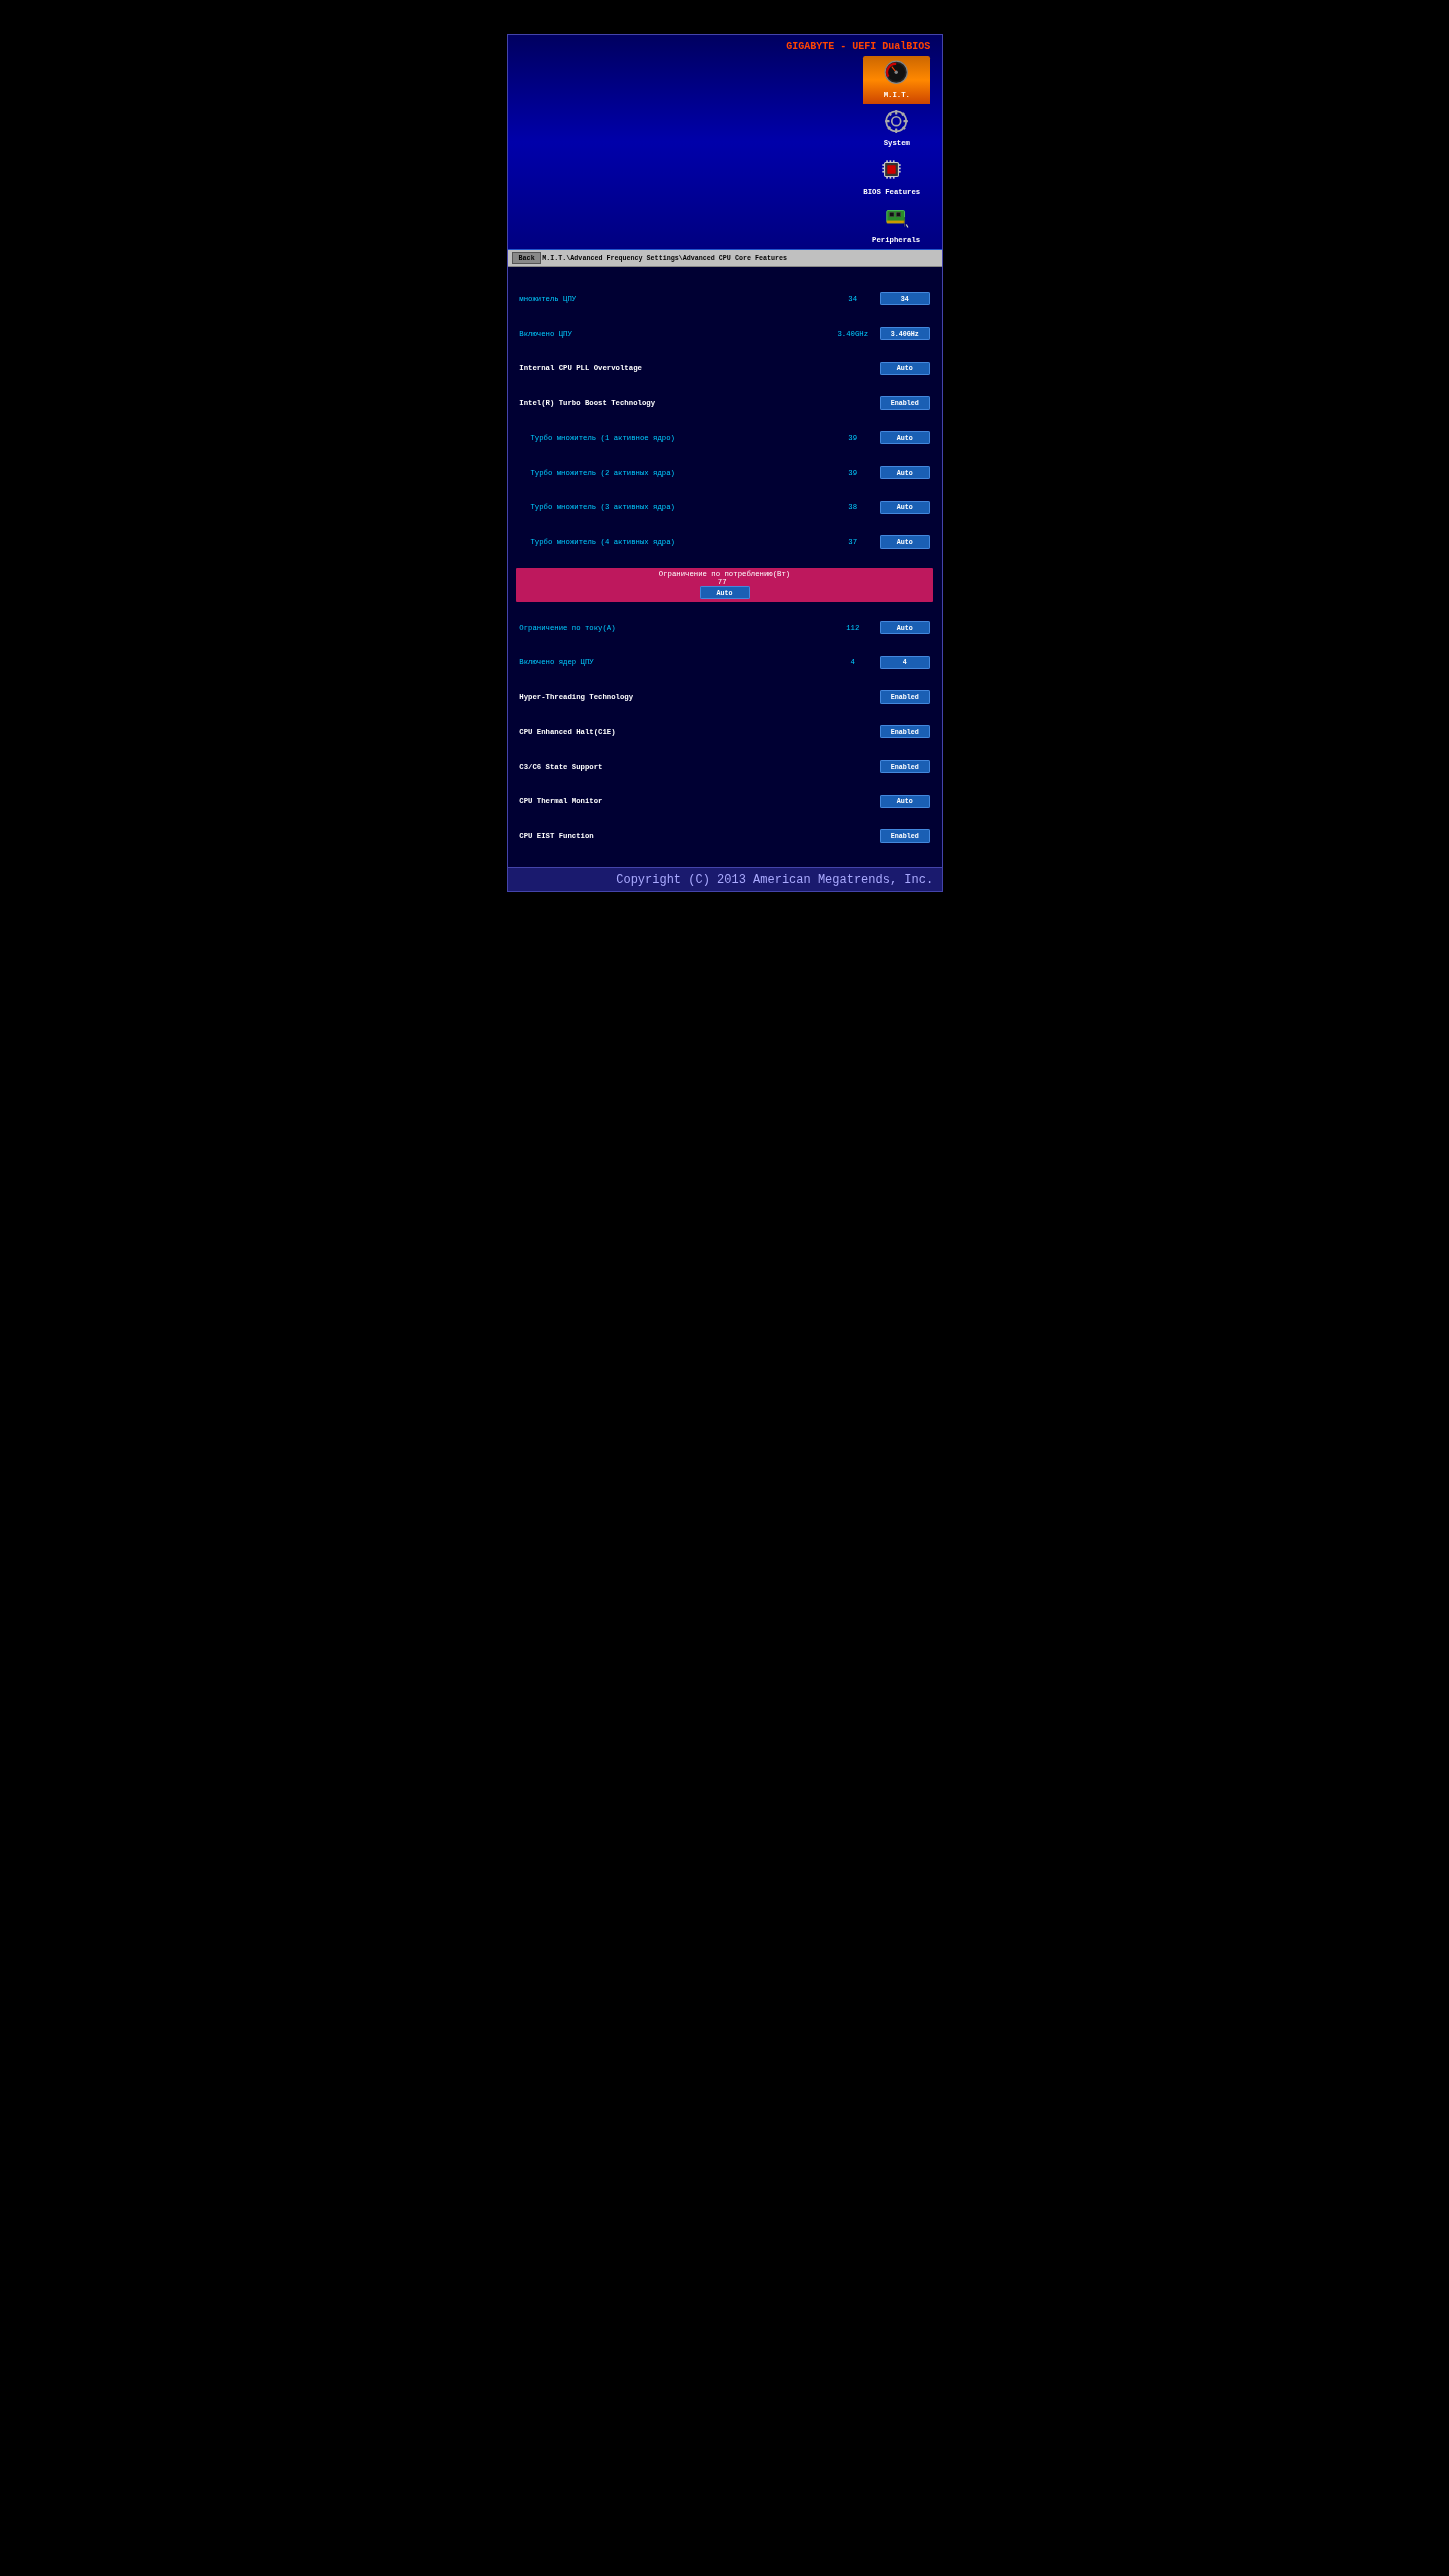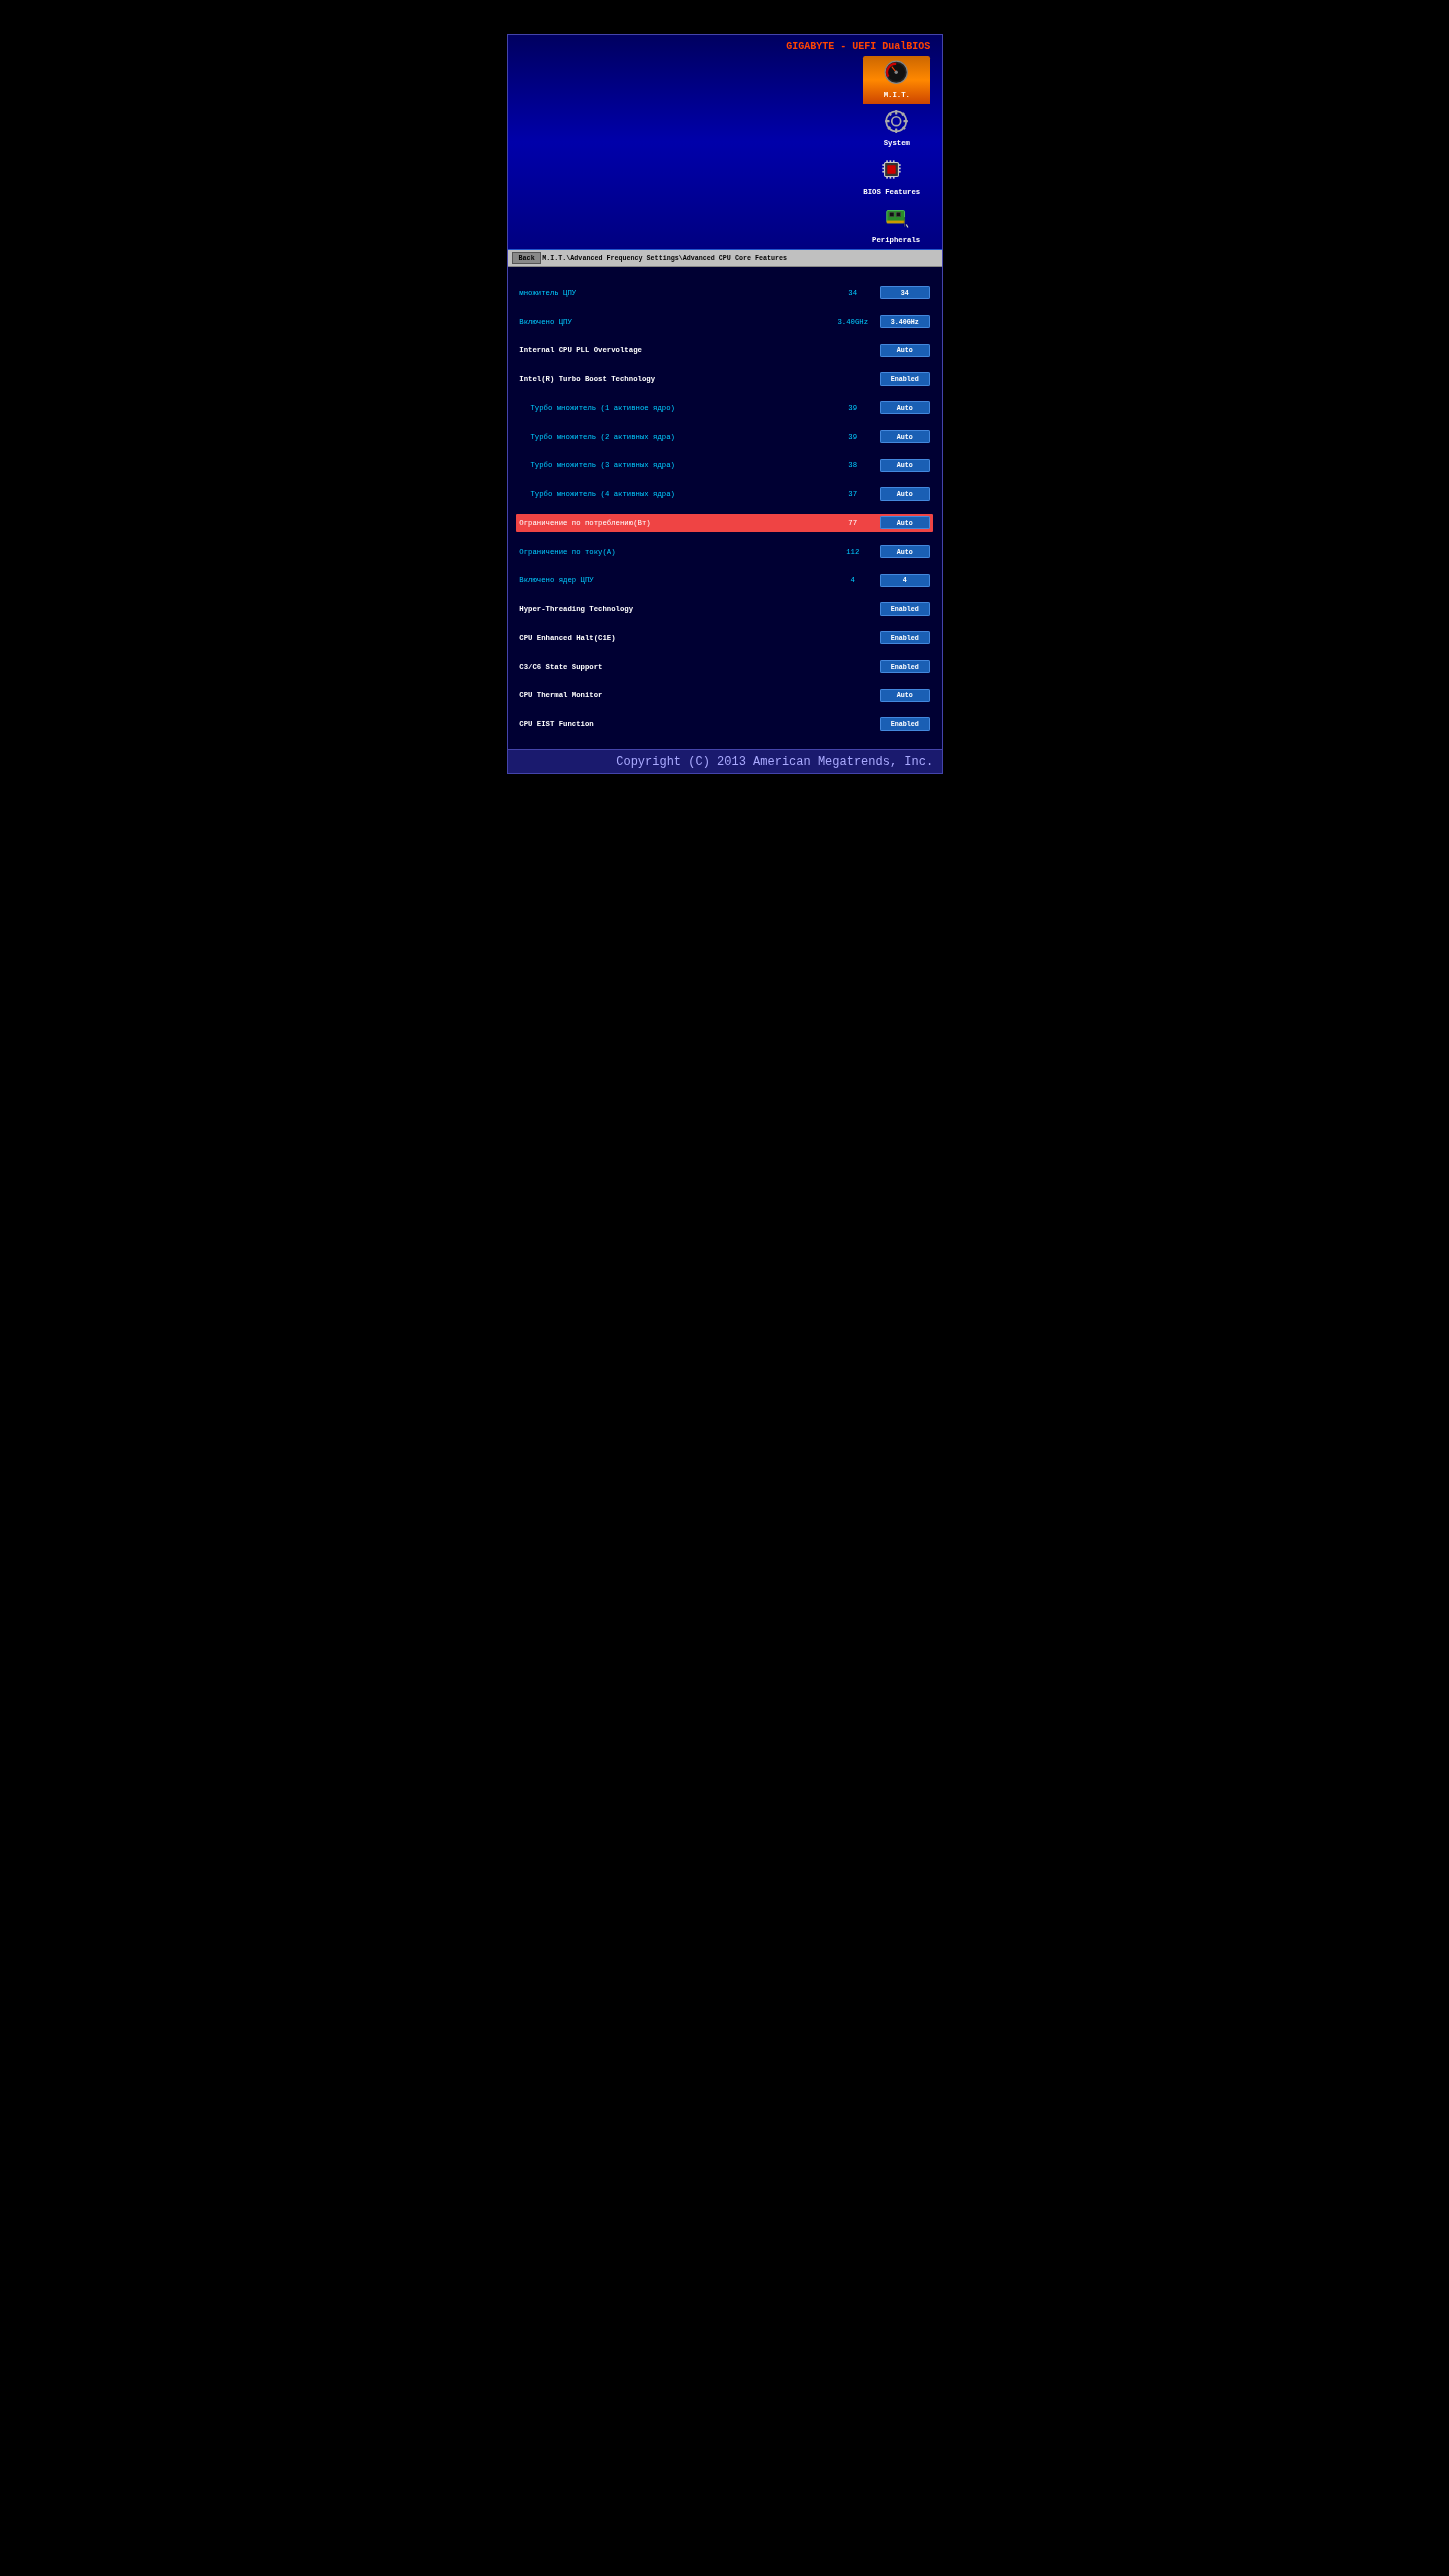--- a/index.html
+++ b/index.html
@@ -122,27 +122,28 @@
     .bios-content {
       background: #000033;
       padding: 5.6px 8.4px;
       min-height: 324px;
     }
 
     .setting-row {
       display: flex;
       align-items: center;
       padding: 2.2px 3.4px;
-      margin: 11px 0;
+      margin: 17px 0;
       border-radius: 1.1px;
       justify-content: flex-end;
     }
 
     .setting-row.highlighted {
-      background: #ef4444;
+      background: #be185d;
+      flex-direction: column;
     }
 
     .setting-name {
       flex: 1;
       font-size: 7.3px;
       color: #00ccff;
       font-family: 'Courier New', monospace;
     }
 
     .setting-name.white-label {

